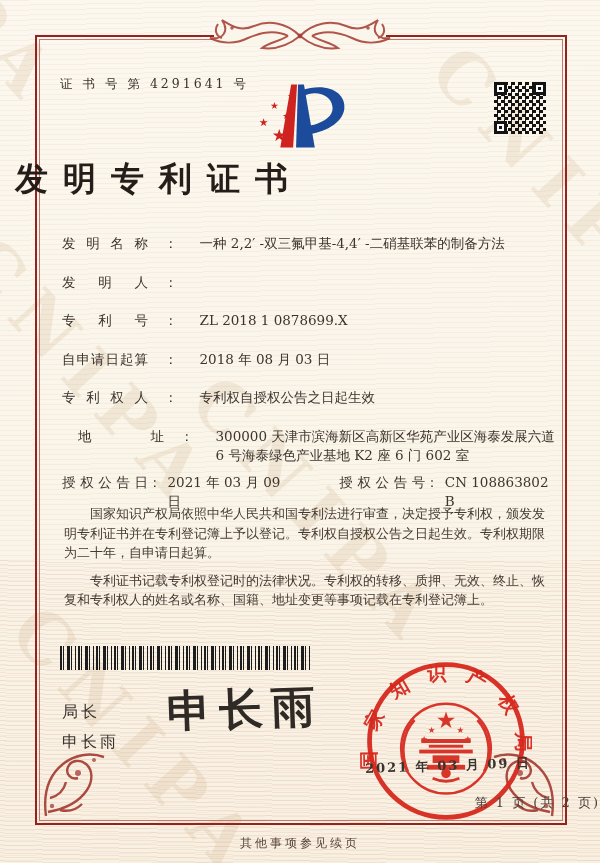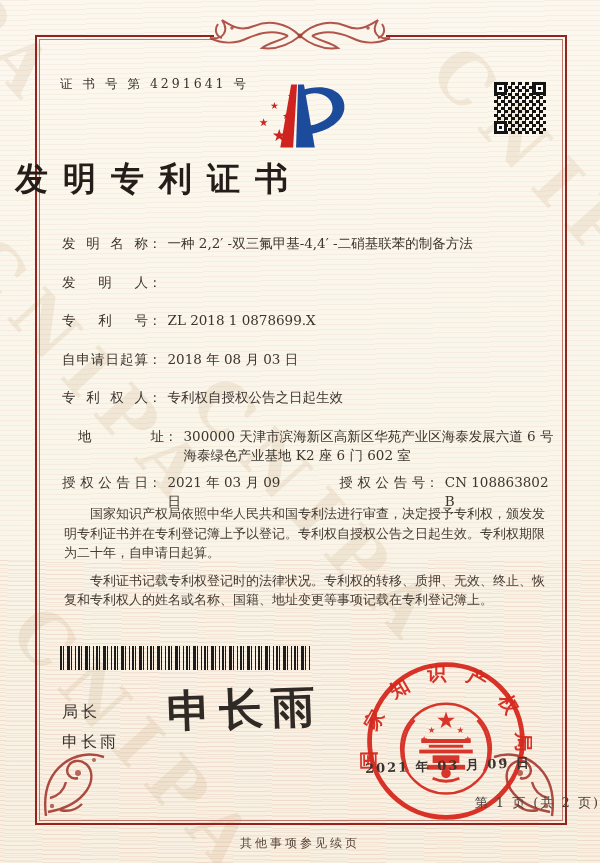--- a/index.html
+++ b/index.html
@@ -19,21 +19,21 @@
   .cert-no{position:absolute;left:60px;top:76px;font-size:12.5px;letter-spacing:3px;color:#3a322d;}
   .logo{position:absolute;left:236px;top:80px;}
   .qr{position:absolute;left:494px;top:82px;width:52px;height:52px;background:
       repeating-conic-gradient(#141414 0% 25%,rgba(0,0,0,0) 0% 50%) 0 0/7px 7px;}
   .qr .fp{position:absolute;width:13px;height:13px;border:3px solid #141414;background:#fff;box-sizing:border-box;}
   .qr .fp::after{content:'';position:absolute;left:2px;top:2px;width:3px;height:3px;background:#141414;}
   .qr .fp.tl{left:0;top:0}.qr .fp.tr{right:0;top:0}.qr .fp.bl{left:0;bottom:0}
   .title{position:absolute;left:0;top:157px;width:100%;
     font-size:33px;font-weight:700;letter-spacing:15px;text-indent:15px;color:#241d19;}
   .fields{position:absolute;left:62px;right:38px;top:234px;font-size:13.5px;line-height:19.5px;color:#3d342e;}
-  .frow{display:flex;margin-bottom:19px;}
+  .frow{display:flex;margin-bottom:19px;gap:16px;}
   .frow.addr{margin-bottom:7px;margin-left:16px;}
   .flabel{display:inline-block;width:86px;text-align:justify;text-align-last:justify;flex:none;}
   .fcolon{flex:none;margin-right:6px;}
   .fvalue{flex:1;}
   .grant{display:flex;}
   .grant .flabel2{display:inline-block;width:86px;text-align:justify;text-align-last:justify;flex:none;margin-left:42px;}
   .paras{position:absolute;left:56px;right:44px;top:496px;font-size:13px;line-height:19.5px;color:#453a31;}
   .paras p{margin:8px;text-indent:2em;}
   .barcode{position:absolute;left:60px;top:646px;width:252px;height:24px;background:
     repeating-linear-gradient(90deg,#1c1c1c 0 2px,rgba(0,0,0,0) 2px 3px,#1c1c1c 3px 4px,rgba(0,0,0,0) 4px 7px,

